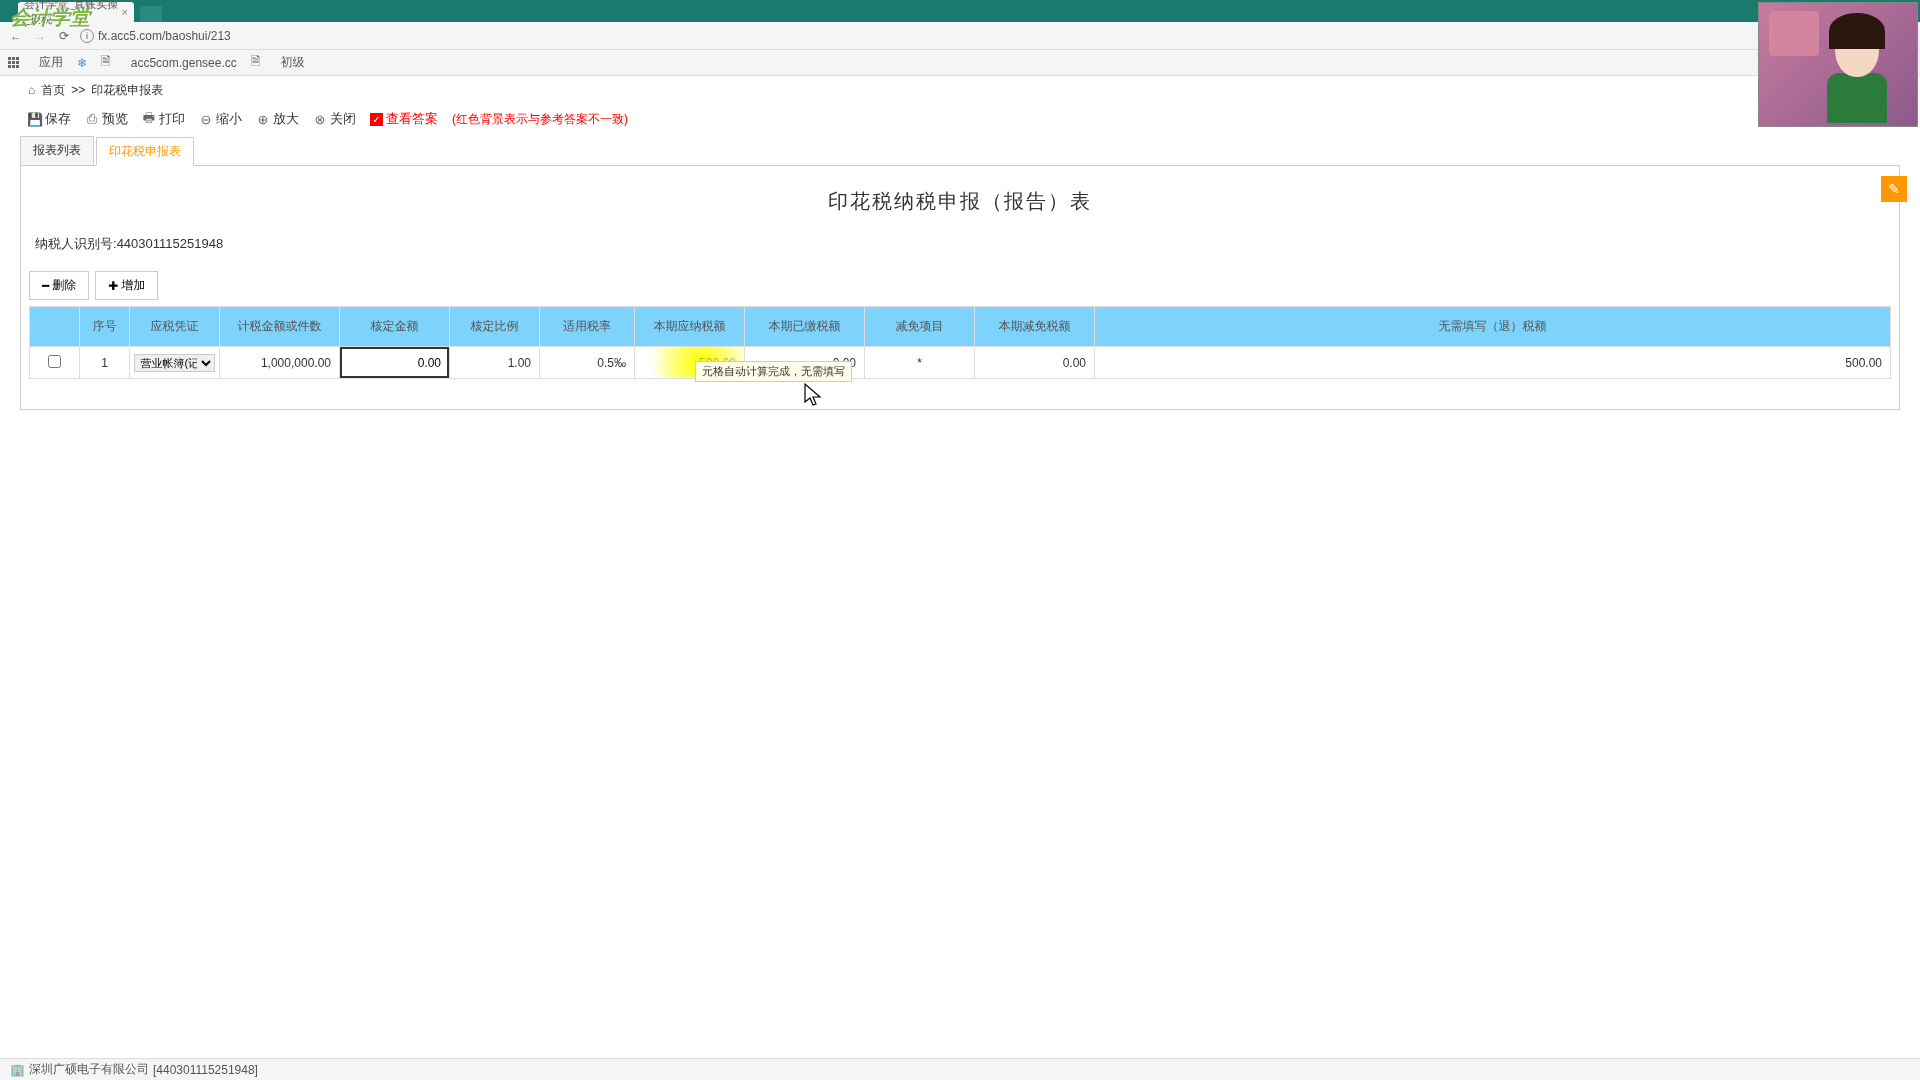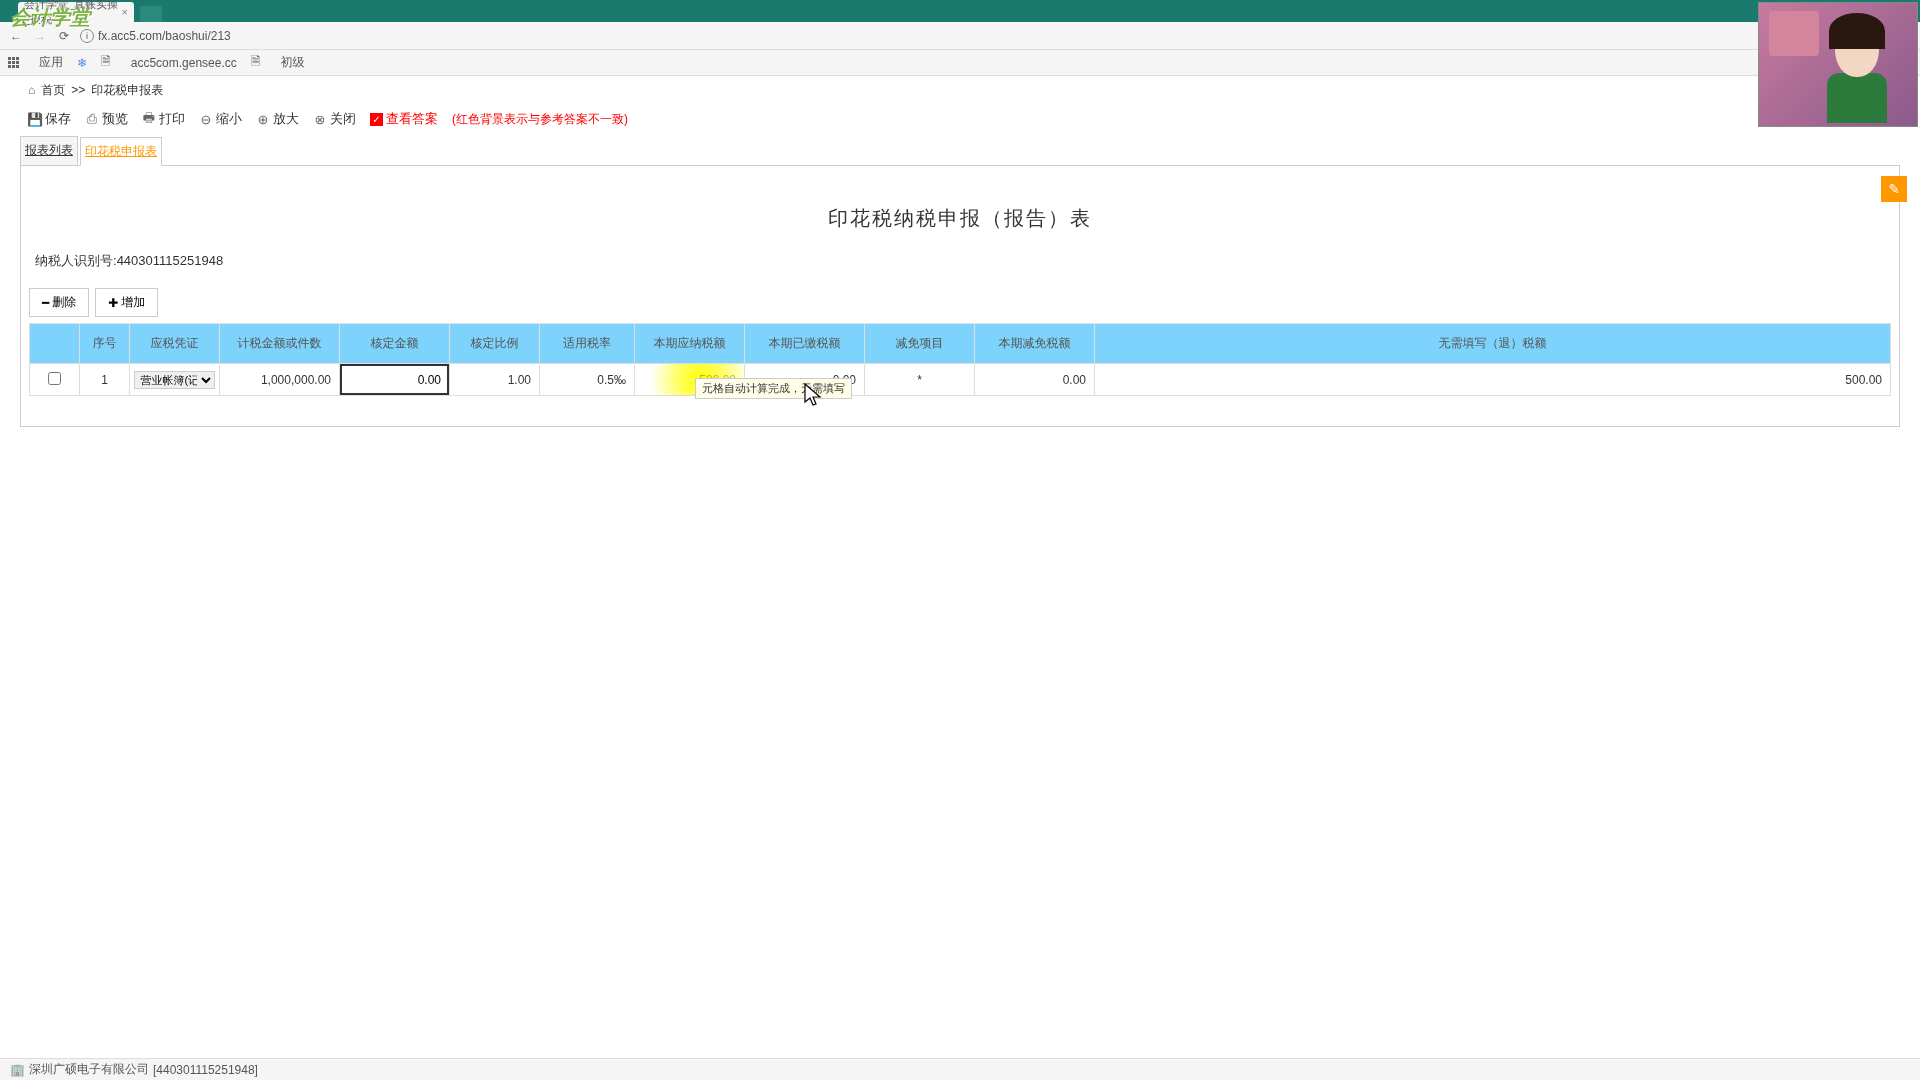--- a/index.html
+++ b/index.html
@@ -28,25 +28,25 @@
 .breadcrumb .home-icon { color: #666; }
 
 .toolbar { height: 30px; display: flex; align-items: center; gap: 14px; padding-left: 8px; font-size: 13px; }
 .toolbar .tb-btn { display: flex; align-items: center; gap: 3px; color: #333; cursor: pointer; }
 .tb-icon { width: 14px; height: 14px; display: inline-flex; align-items: center; justify-content: center; color: #666; }
 .check-answer { color: #ff0000; display: flex; align-items: center; gap: 3px; }
 .check-answer .cb { width: 13px; height: 13px; background: #ff0000; display: flex; align-items: center; justify-content: center; color: #fff; font-size: 10px; }
 .hint-text { color: #ff0000; font-size: 12px; }
 
 .tab-row { display: flex; gap: 0; border-bottom: 1px solid #ccc; margin-top: 2px; }
-.tab-row .page-tab { padding: 5px 4px; border: 1px solid #ccc; border-bottom: none; background: #f5f5f5; font-size: 12px; cursor: pointer; margin-right: 2px; text-decoration: underline; }
+.tab-row .page-tab { padding: 5px 12px; border: 1px solid #ccc; border-bottom: none; background: #f5f5f5; font-size: 12px; cursor: pointer; margin-right: 2px; }
 .tab-row .page-tab.active { background: #fff; color: #ff9800; border-bottom: 1px solid #fff; position: relative; top: 1px; }
 
 .content { border: 1px solid #ccc; border-top: none; padding: 20px 8px 30px 8px; position: relative; }
-.form-title { text-align: center; font-size: 20px; font-weight: normal; letter-spacing: 2px; margin: 19px 0 20px 0; }
+.form-title { text-align: center; font-size: 20px; font-weight: normal; letter-spacing: 2px; margin: 2px 0 20px 0; }
 .meta-row { font-size: 13px; margin: 4px 0 4px 6px; }
 .meta-flex { display: flex; justify-content: space-between; align-items: center; padding-right: 60px; }
 
 .btn-row { display: flex; gap: 6px; margin: 18px 0 6px 0; }
 .btn-small { border: 1px solid #ccc; background: #fff; padding: 5px 12px; font-size: 12px; cursor: pointer; display: flex; align-items: center; gap: 3px; }
 
 table { width: 100%; border-collapse: collapse; font-size: 12px; }
 th, td { border: 1px solid #ddd; padding: 0; height: 32px; text-align: center; position: relative; }
 th { background: #7dd3fc; font-weight: normal; color: #555; height: 40px; }
 td.num { text-align: right; padding-right: 8px; }

